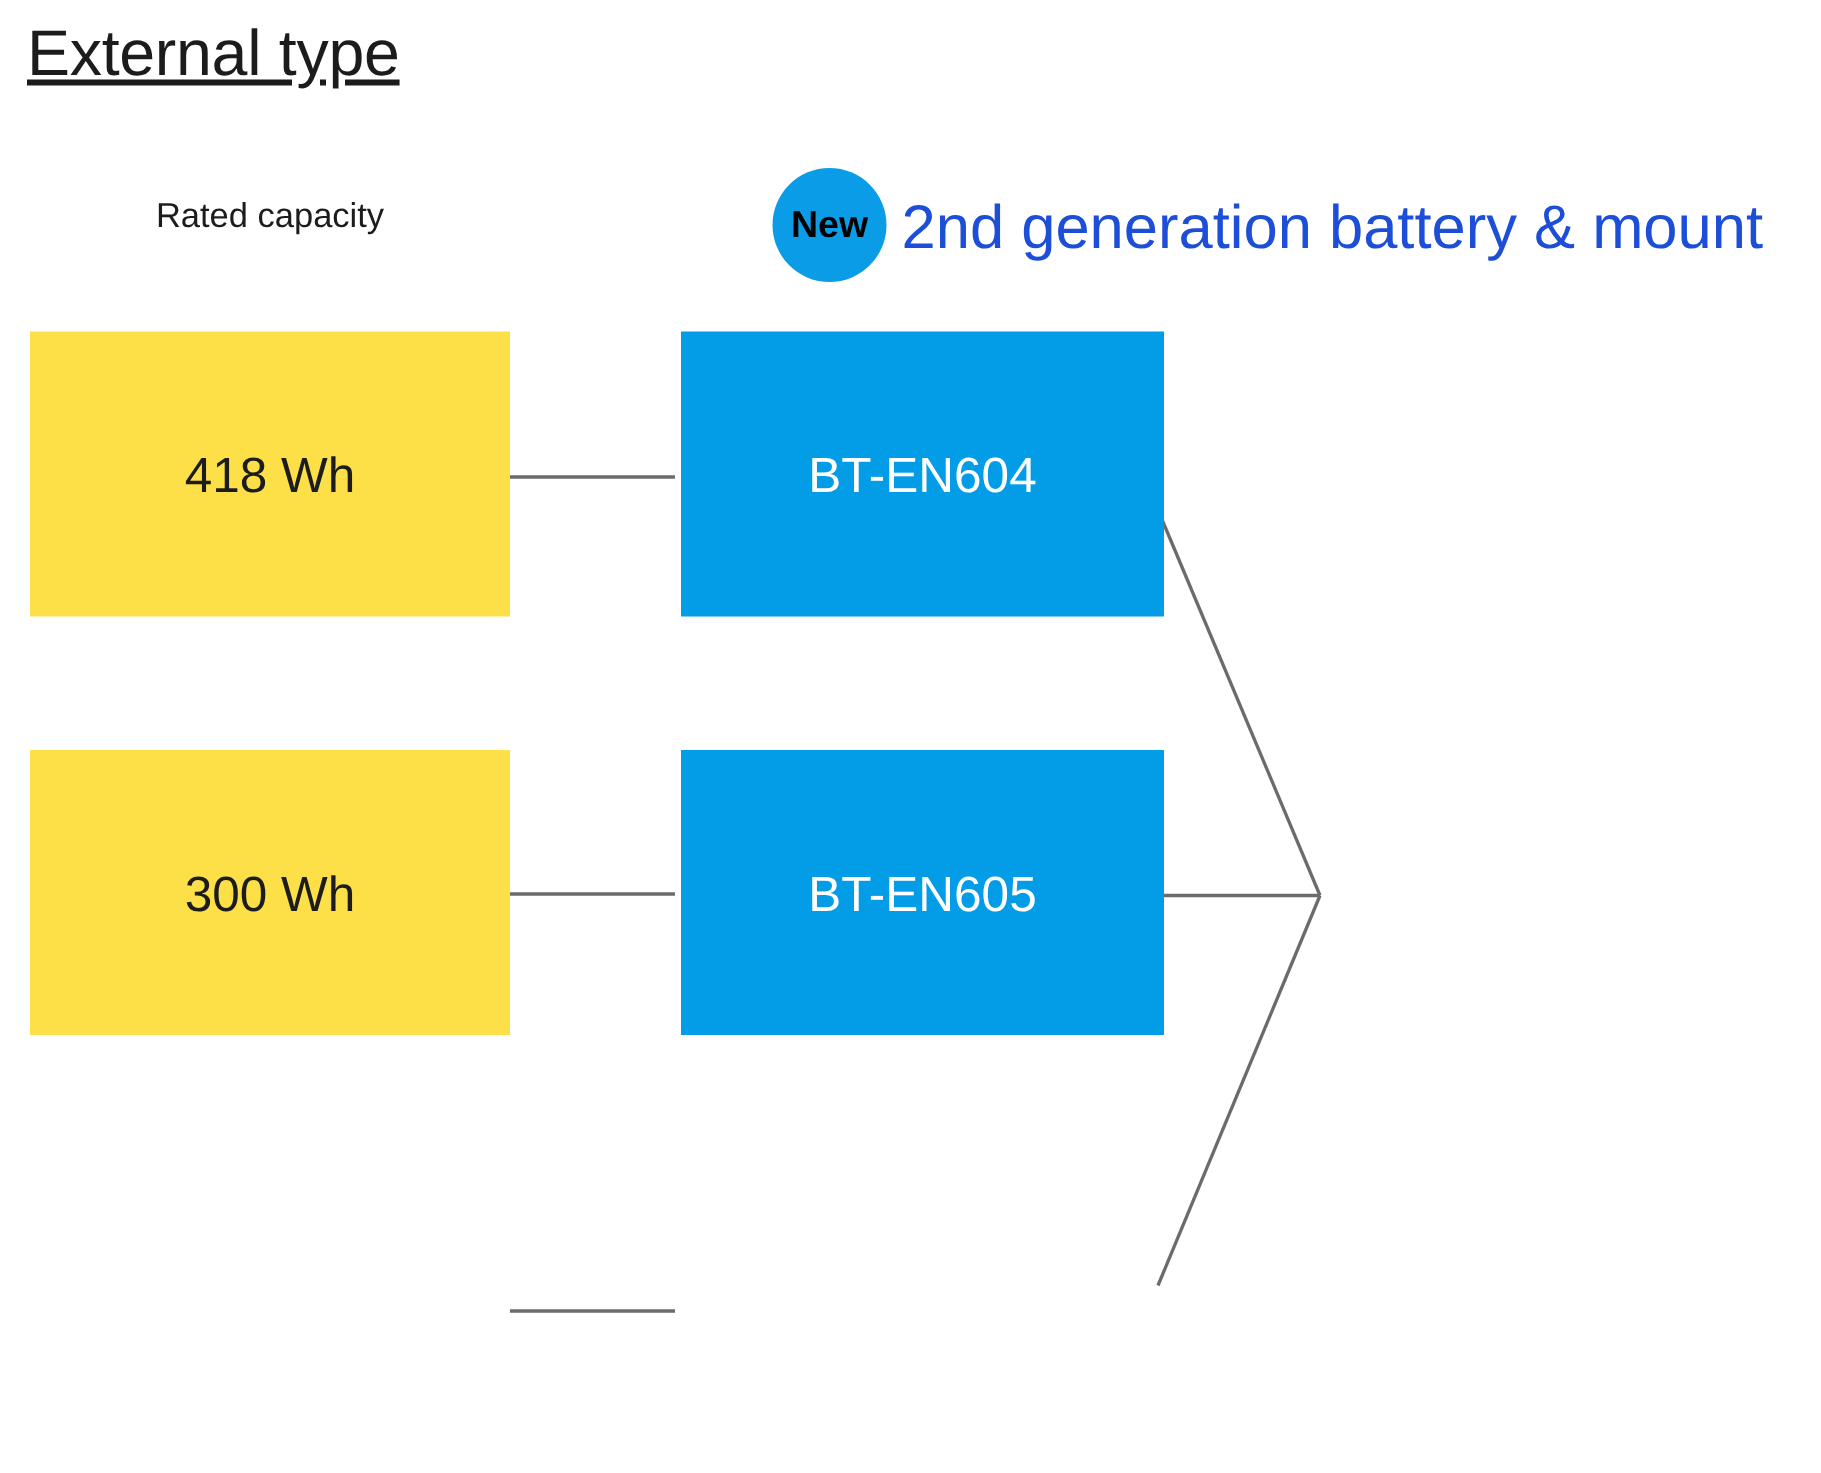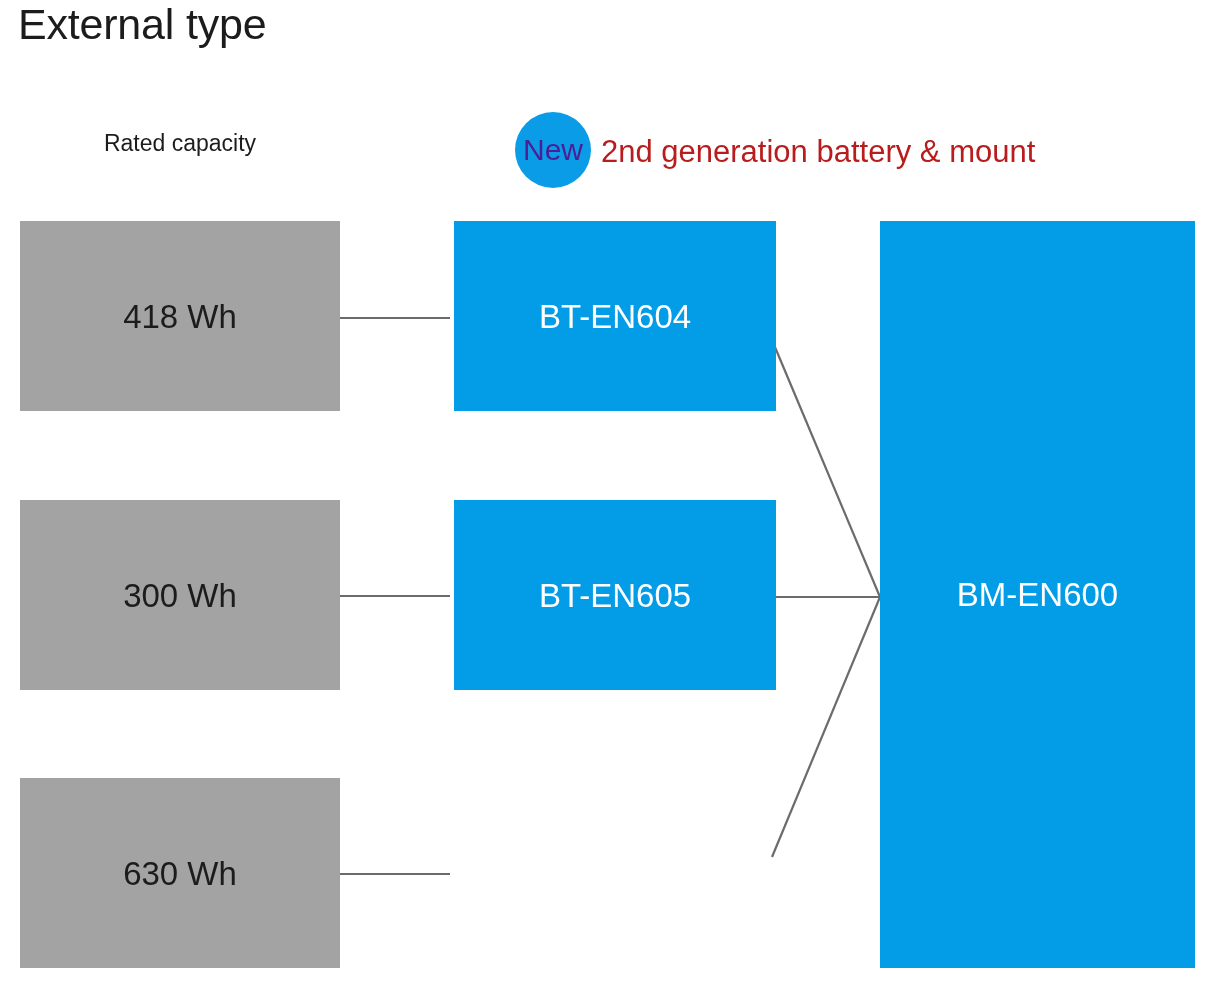--- a/index.html
+++ b/index.html
@@ -19,26 +19,27 @@
     width: 1214px;
     height: 982px;
     overflow: hidden;
     background: #ffffff;
   }
 
   
   .page-title {
     position: absolute;
     left: 18px;
-    top: 0;
+    top: 12px;
     font-size: 43px;
     font-weight: 400;
     letter-spacing: -0.2px;
     color: #1c1c1c;
     white-space: nowrap;
+    text-decoration: underline;
   }
 
   
   .col-header-capacity {
     position: absolute;
     left: 20px;
     top: 130px;
     width: 320px;
     text-align: center;
     font-size: 23px;
@@ -61,29 +62,29 @@
     width: 76px;
     height: 76px;
     border-radius: 50%;
     background: #0b9ce8;
     display: flex;
     align-items: center;
     justify-content: center;
     flex: 0 0 auto;
   }
   .legend-badge-label {
-    color: #4c1d95;
-    font-size: 30px;
-    font-weight: 400;
+    color: #000000;
+    font-size: 25px;
+    font-weight: 700;
     line-height: 1;
   }
   .legend-text {
-    font-size: 31px;
+    font-size: 41px;
     font-weight: 400;
-    color: #b91c1c;
+    color: #1d4ed8;
     line-height: 1;
     position: relative;
     top: 1px;
   }
 
   
   .connectors {
     position: absolute;
     left: 0;
     top: 0;
@@ -101,21 +102,21 @@
     box-sizing: border-box;
   }
   .node-label {
     font-size: 33px;
     font-weight: 400;
     line-height: 1;
     white-space: nowrap;
   }
 
   .node.capacity {
-    background: #a3a3a3;
+    background: #fde047;
     left: 20px;
     width: 320px;
     height: 190px;
   }
   .node.capacity .node-label { color: #1c1c1c; }
 
   .node.battery {
     background: #039ce7;
     left: 454px;
     width: 322px;
@@ -171,21 +172,15 @@
     <span class="node-label">BT-EN604</span>
   </div>
 
   <div class="node capacity row-2">
     <span class="node-label">300 Wh</span>
   </div>
   <div class="node battery row-2">
     <span class="node-label">BT-EN605</span>
   </div>
 
-  <div class="node capacity row-3">
-    <span class="node-label">630 Wh</span>
-  </div>
 
-  <div class="node mount">
-    <span class="node-label">BM-EN600</span>
-  </div>
 
 </div>
 
 </body></html>

